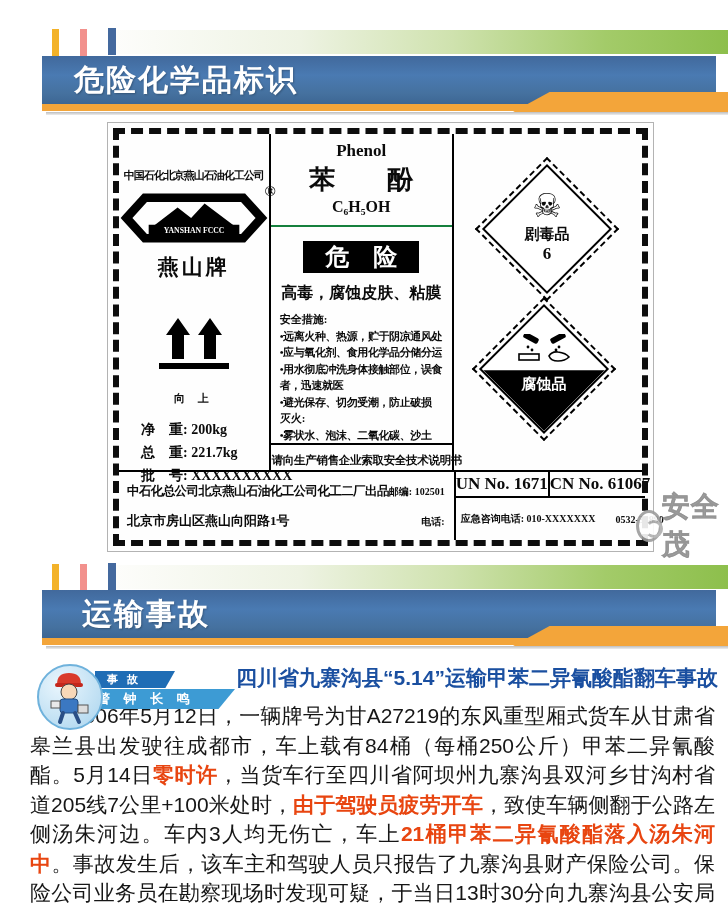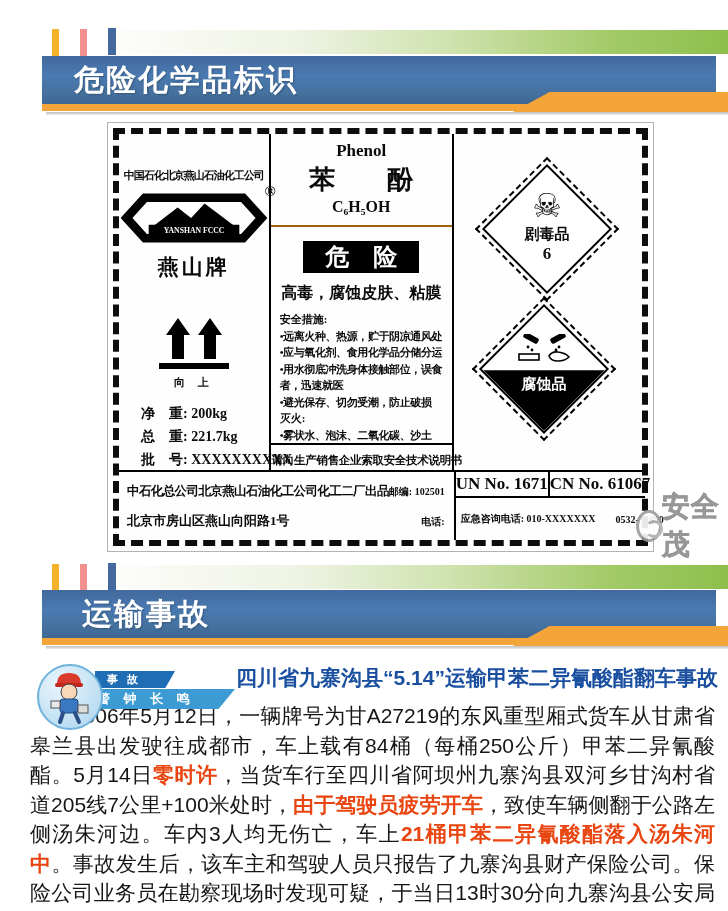--- a/index.html
+++ b/index.html
@@ -31,24 +31,24 @@
   .label-main { flex:1; display:flex; min-height:0; }
   .col-left { width:29%; border-right:2px solid #000; text-align:center; padding-top:34px; }
   .col-mid  { width:35%; border-right:2px solid #000; display:flex; flex-direction:column; }
   .col-right{ flex:1; position:relative; }
 
   .company { font-size:11px; font-weight:700; letter-spacing:-1px; white-space:nowrap; }
   .logo-wrap { position:relative; width:148px; margin:8px auto 0; }
   .reg-mark { position:absolute; right:-8px; top:-8px; font-size:15px; font-weight:700; }
   .brand { font-size:21px; font-weight:800; letter-spacing:3px; margin-top:4px; }
   .arrows-wrap { margin:34px auto 0; width:74px; }
-  .updir { font-size:11px; font-weight:700; letter-spacing:5px; margin-top:2px; }
+  .updir { font-size:11px; font-weight:700; letter-spacing:5px; margin-top:18px; }
   .weights { margin:12px 0 0 22px; text-align:left; font-size:14px; font-weight:800; line-height:1.65; white-space:nowrap; }
 
-  .nameblock { border-bottom:2px solid #a16207; text-align:center; padding:7px 2px 9px; }
+  .nameblock { border-bottom:2px solid #15803d; text-align:center; padding:7px 2px 9px; }
   .name-en { font-size:17px; font-weight:700; }
   .name-cn { font-size:26px; font-weight:800; margin:1px 0; }
   .formula { font-size:16px; font-weight:700; }
   .dangerbox { width:116px; height:42px; background:#000; color:#fff; font-size:24px; font-weight:800;
     display:flex; align-items:center; justify-content:center; margin:14px auto 10px; }
   .hazdesc { text-align:center; font-size:16px; font-weight:800; white-space:nowrap; }
   .safety { padding:7px 4px 0 9px; font-size:11px; font-weight:700; line-height:1.5; text-align:left; }
   .safety .sec-title { display:block; }
   .safety .li { letter-spacing:-0.4px; }
   .msds { margin-top:auto; border-top:2px solid #000; text-align:center; font-size:11.5px; font-weight:800;

